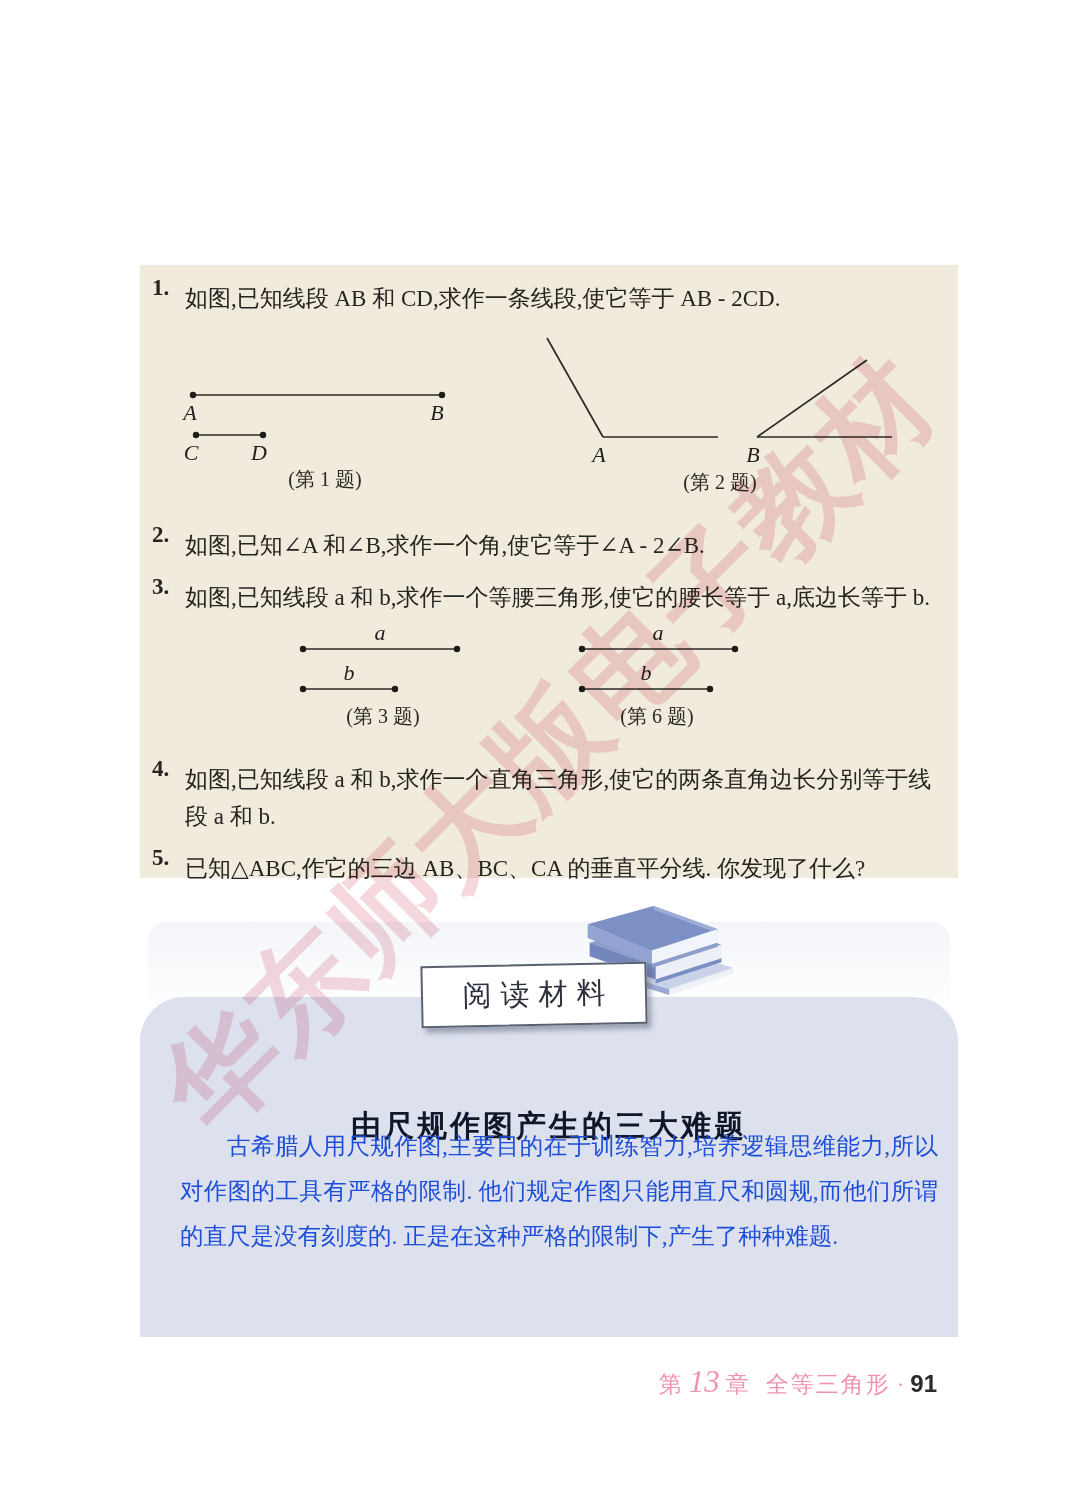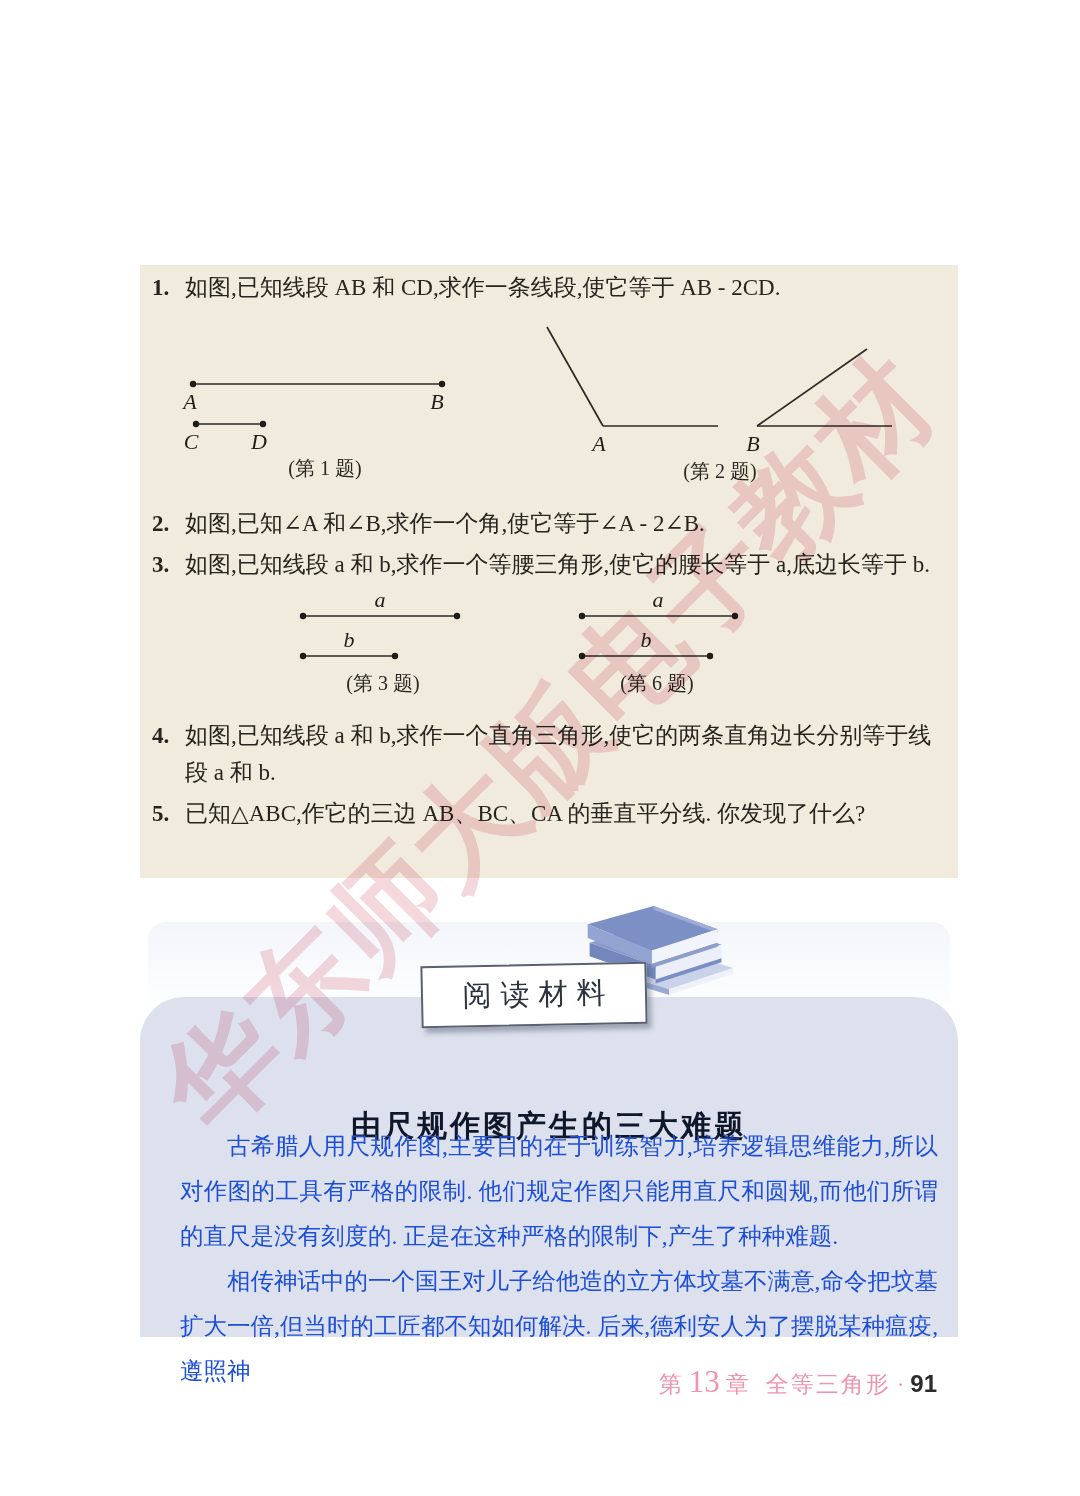--- a/index.html
+++ b/index.html
@@ -33,21 +33,21 @@
   }
 
   
   .ex-box {
     position:absolute; left:140px; top:265px; width:818px; height:613px;
     background:#f1ebdd; font-size:23px; line-height:34px;
   }
   .ex-intro { padding:13px 0 0 12px; }
   .ex-item { display:flex; padding-left:12px; margin-top:4px; line-height:37px; }
   .ex-item .num { width:33px; font-weight:bold; flex:0 0 33px; }
-  .ex-item .txt { flex:1; padding-right:24px; }
+  .ex-item .txt { flex:1; padding-right:24px;margin-top:11px; }
 
   .figrow { position:relative; width:818px; }
   .figrow1 { height:195px; }
   .figrow2 { height:108px; margin-top:8px; }
   .figrow svg { position:absolute; left:0; top:0; }
   .fig-label {
     position:absolute; transform:translateX(-50%);
     font-style:italic; font-size:22px; color:#1f1e1a; line-height:22px;
     font-family:"Liberation Serif","DejaVu Serif",serif;
   }
@@ -89,21 +89,21 @@
   }
   .read-body p { margin:0; text-indent:2em; }
 
   
   .footer {
     position:absolute; right:143px; top:1364px; z-index:3;
     display:flex; align-items:baseline; white-space:nowrap;
   }
   .footer .pink { color:#f093ae; }
   .footer .ch { font-size:23px; letter-spacing:1px; }
-  .footer .chnum { font-size:31px; margin:0 6px; font-family:"Liberation Serif","DejaVu Serif",serif; }
+  .footer .chnum { font-size:31px; font-style:italic; margin:0 6px; font-family:"Liberation Serif","DejaVu Serif",serif; }
   .footer .chtitle { font-size:23px; letter-spacing:2px; margin-left:16px; }
   .footer .dot { font-size:23px; margin:0 6px; }
   .footer .pagenum {
     color:#2b2b2b; font-weight:bold; font-size:24px;
     font-family:Liberation Sans, sans-serif;
   }
 </style>
 </head>
 <body>
 
@@ -214,21 +214,20 @@
   </svg>
 
   <div class="read-tag">
     <span class="tag-text">阅读材料</span>
   </div>
 
   <div class="read-title">由尺规作图产生的三大难题</div>
 
   <div class="read-body">
     <p>古希腊人用尺规作图,主要目的在于训练智力,培养逻辑思维能力,所以对作图的工具有严格的限制. 他们规定作图只能用直尺和圆规,而他们所谓的直尺是没有刻度的. 正是在这种严格的限制下,产生了种种难题.</p>
-    <p>相传神话中的一个国王对儿子给他造的立方体坟墓不满意,命令把坟墓扩大一倍,但当时的工匠都不知如何解决. 后来,德利安人为了摆脱某种瘟疫,遵照神</p>
   </div>
 
   <div class="footer">
     <span class="pink ch">第</span>
     <span class="pink chnum">13</span>
     <span class="pink ch">章</span>
     <span class="pink chtitle">全等三角形</span>
     <span class="pink dot">·</span>
     <span class="pagenum">91</span>
   </div>

